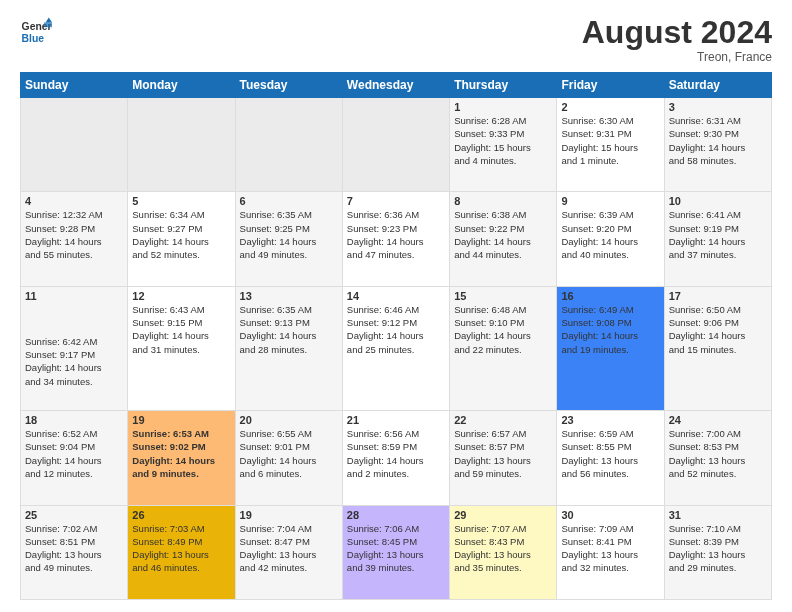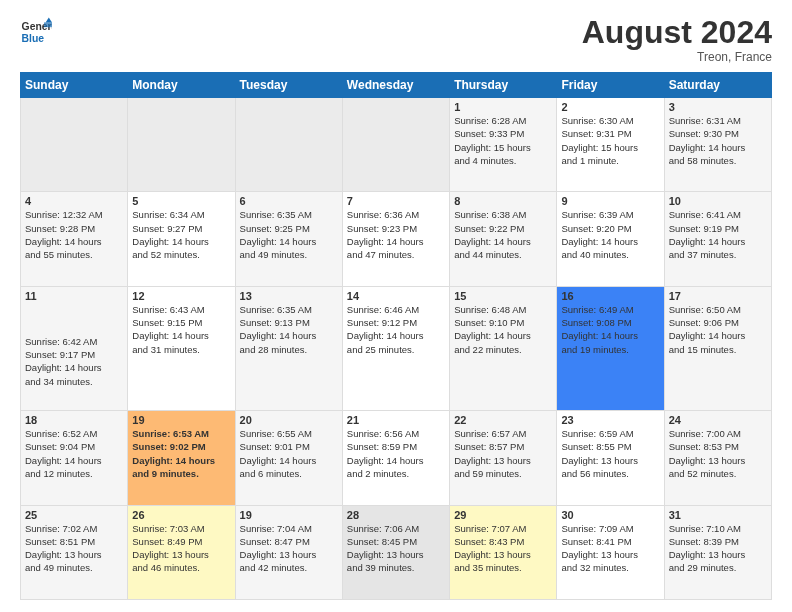--- a/index.html
+++ b/index.html
@@ -306,35 +306,35 @@
           </td>
         </tr>
         <tr>
           <td style="background: rgb(245, 245, 245);">
             <span class="day-num">25</span>
             <div class="day-info" style="white-space: pre-line;">Sunrise: 7:02 AM
 Sunset: 8:51 PM
 Daylight: 13 hours
 and 49 minutes.</div>
           </td>
-          <td style="background: #fef9c3; margin-top: 16px;">
+          <td style="background: #eab308; margin-top: 16px;">
             <span class="day-num">26</span>
             <div class="day-info" style="white-space: pre-line;">Sunrise: 7:03 AM
 Sunset: 8:49 PM
 Daylight: 13 hours
 and 46 minutes.</div>
           </td>
           <td style="background: rgb(245, 245, 245);">
             <span class="day-num">19</span>
             <div class="day-info" style="white-space: pre-line;">Sunrise: 7:04 AM
 Sunset: 8:47 PM
 Daylight: 13 hours
 and 42 minutes.</div>
           </td>
-          <td style="background: #e5e5e5; margin-top: 36px;">
+          <td style="background: #c4b5fd; margin-top: 36px;">
             <span class="day-num">28</span>
             <div class="day-info" style="white-space: pre-line;">Sunrise: 7:06 AM
 Sunset: 8:45 PM
 Daylight: 13 hours
 and 39 minutes.</div>
           </td>
           <td style="background: #fef9c3;">
             <span class="day-num">29</span>
             <div class="day-info" style="white-space: pre-line;">Sunrise: 7:07 AM
 Sunset: 8:43 PM

